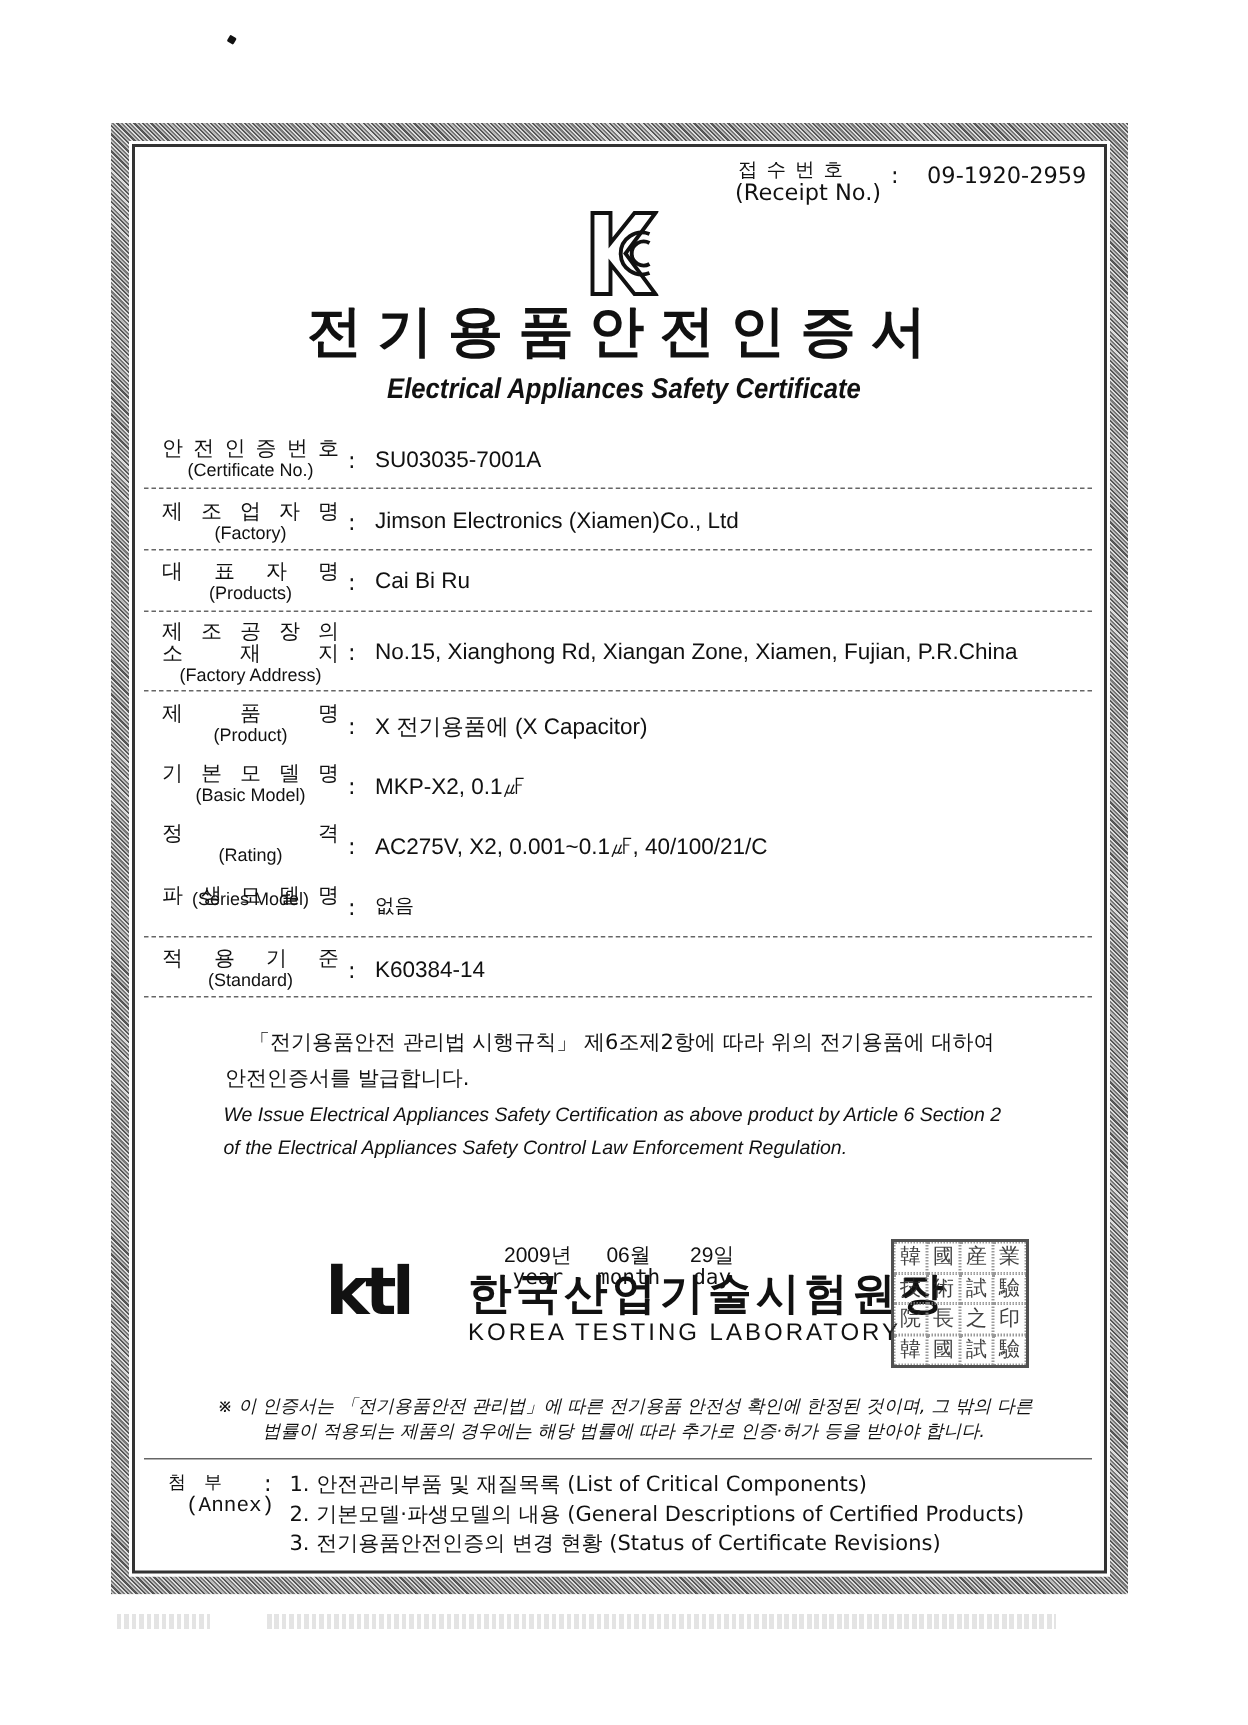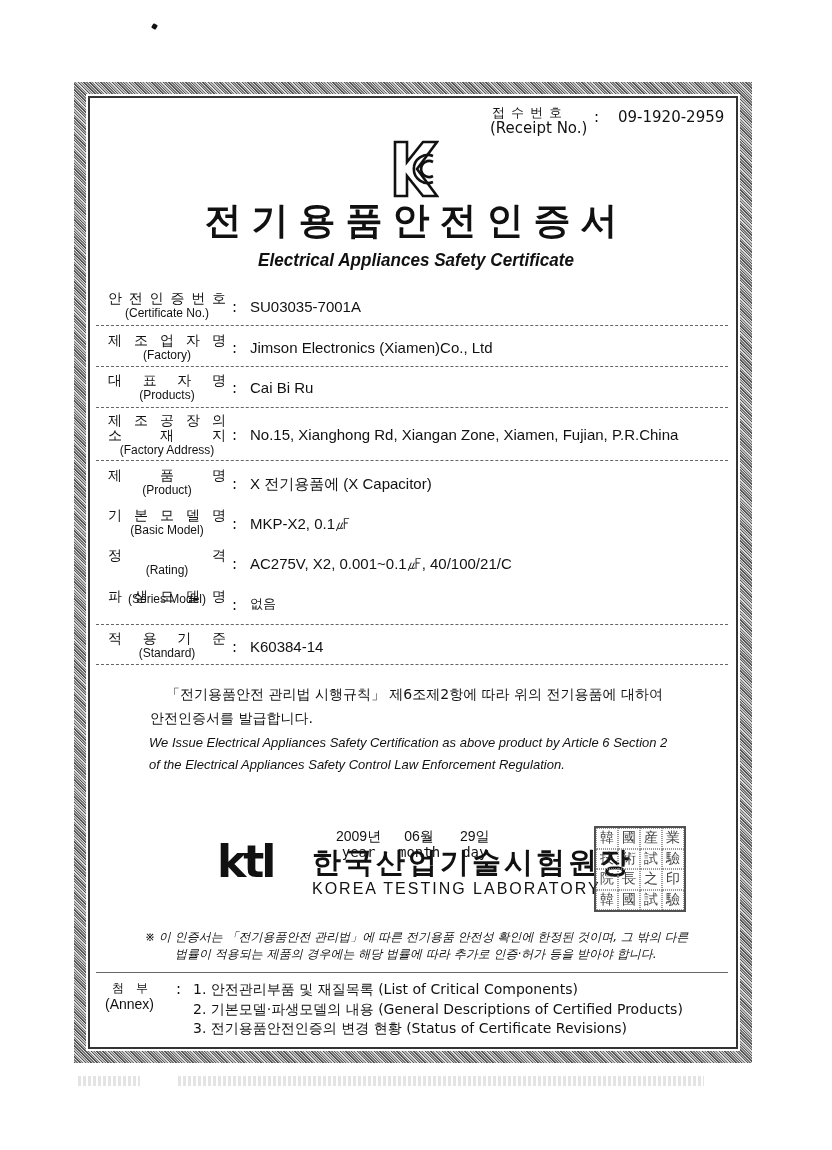--- a/index.html
+++ b/index.html
@@ -44,21 +44,21 @@
     .date .u { display: block; font-size: 14px; margin-top: -2px; font-family: "DejaVu Sans Mono", monospace; }
 
     .ktl-logo { position: absolute; left: 217px; top: 840px; font-size: 44px; font-weight: bold; font-family: "DejaVu Sans", sans-serif; letter-spacing: -3px; line-height: 44px; }
     .org-ko { position: absolute; left: 312px; top: 843px; font-size: 29px; font-weight: bold; letter-spacing: 3px; white-space: nowrap; text-align: center; }
     .org-en { position: absolute; left: 312px; top: 880px; font-size: 16px; letter-spacing: 2px; white-space: nowrap; font-family: Liberation Sans, sans-serif; }
     .stamp { position: absolute; left: 594px; top: 826px; width: 92px; height: 86px; border: 2px solid #333; box-sizing: border-box; display: grid; grid-template-columns: repeat(4, 1fr); grid-template-rows: repeat(4, 1fr); font-size: 14px; color: #222; opacity: 0.85; }
     .stamp span { display: flex; align-items: center; justify-content: center; border: 1px dotted #888; }
 
     .note { position: absolute; left: 145px; font-size: 12px; font-style: italic; white-space: nowrap; }
     .annex-label-ko { position: absolute; left: 112px; top: 980px; font-size: 12px; letter-spacing: 12px; white-space: nowrap; }
-    .annex-label-en { position: absolute; left: 105px; top: 996px; font-size: 14px; font-family: Liberation Sans, sans-serif; }
+    .annex-label-en { position: absolute; left: 124px; top: 996px; font-size: 14px; font-family: Liberation Mono, monospace; }
     .annex-colon { position: absolute; left: 176px; top: 980px; font-size: 15px; }
     .annex-item { position: absolute; left: 193px; font-size: 14px; white-space: nowrap; }
 
     .footer-faint { position: absolute; top: 1076px; height: 10px; background: repeating-linear-gradient(90deg, #ddd 0 3px, #fff 3px 5px); opacity: 0.8; }
   </style>
 </head>
 <body>
 
 <div class="speck"></div>
 

